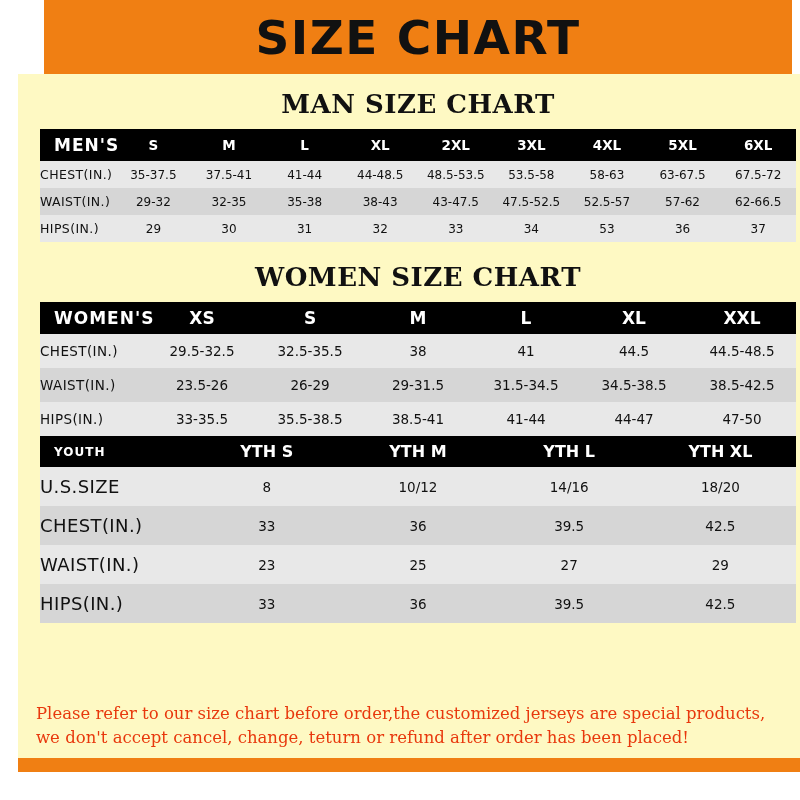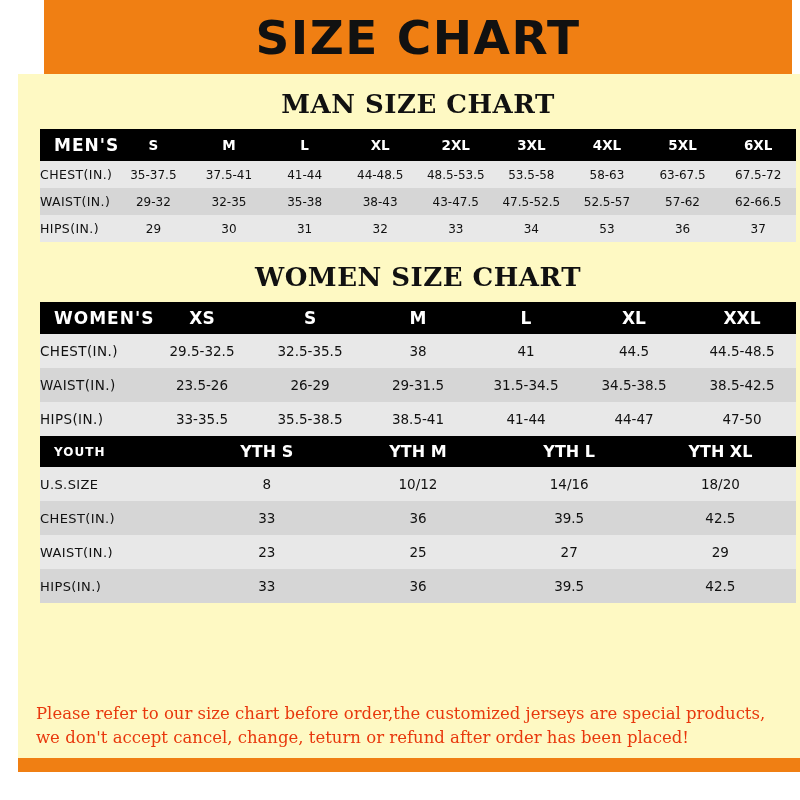--- a/index.html
+++ b/index.html
@@ -117,21 +117,21 @@
   
   #women-table thead th { font-size: 17px; }
   #women-table thead th.lead { font-size: 17px; }
   #women-table tbody td { font-size: 13.5px; padding: 9px 0; }
   #women-table tbody td.lead { font-size: 13.5px; }
 
   
   #youth-table thead th { font-size: 16px; }
   #youth-table thead th.lead { font-size: 12px; }
   #youth-table tbody td { font-size: 13.5px; padding: 9px 0; }
-  #youth-table tbody td.lead { font-size: 13px; }
+  #youth-table tbody td.lead { font-size: 18px; }
 
   
   .footer-note {
     padding: 10px 6px 8px 18px;
     box-sizing: border-box;
   }
   .footer-note p {
     margin: 0;
     font-family: "DejaVu Serif", serif;
     font-size: 16.5px;

